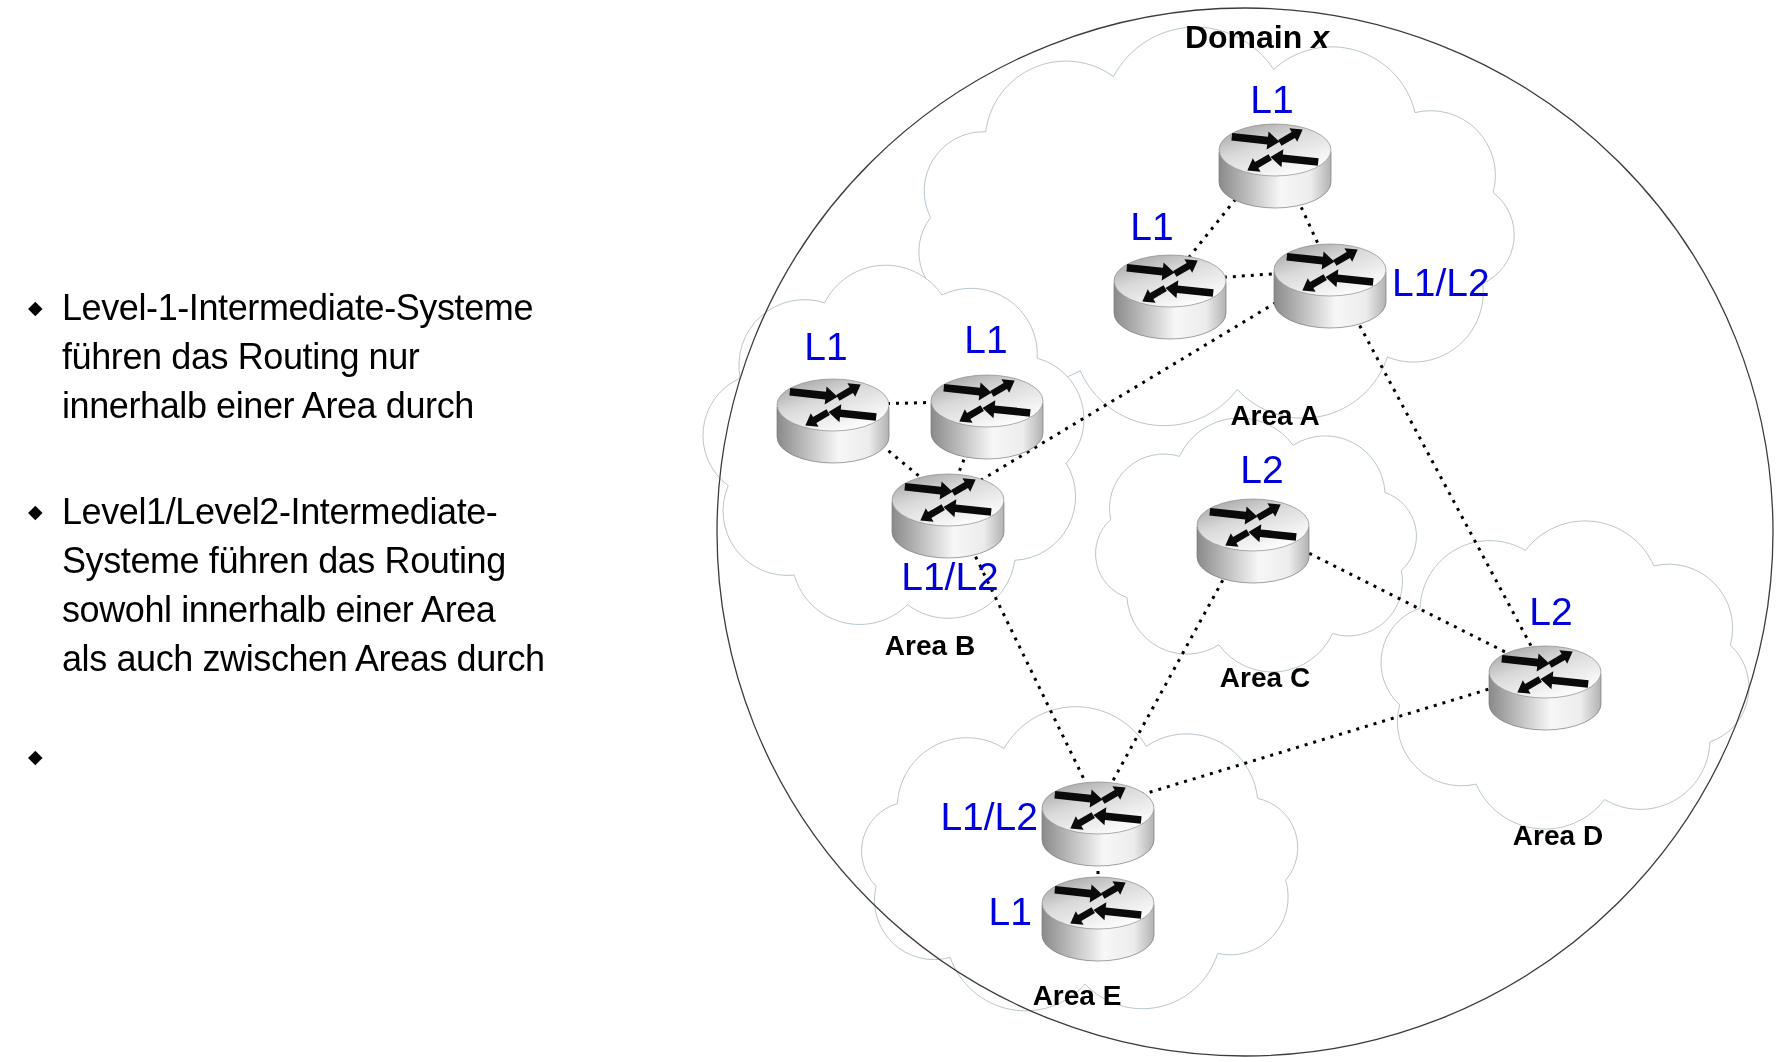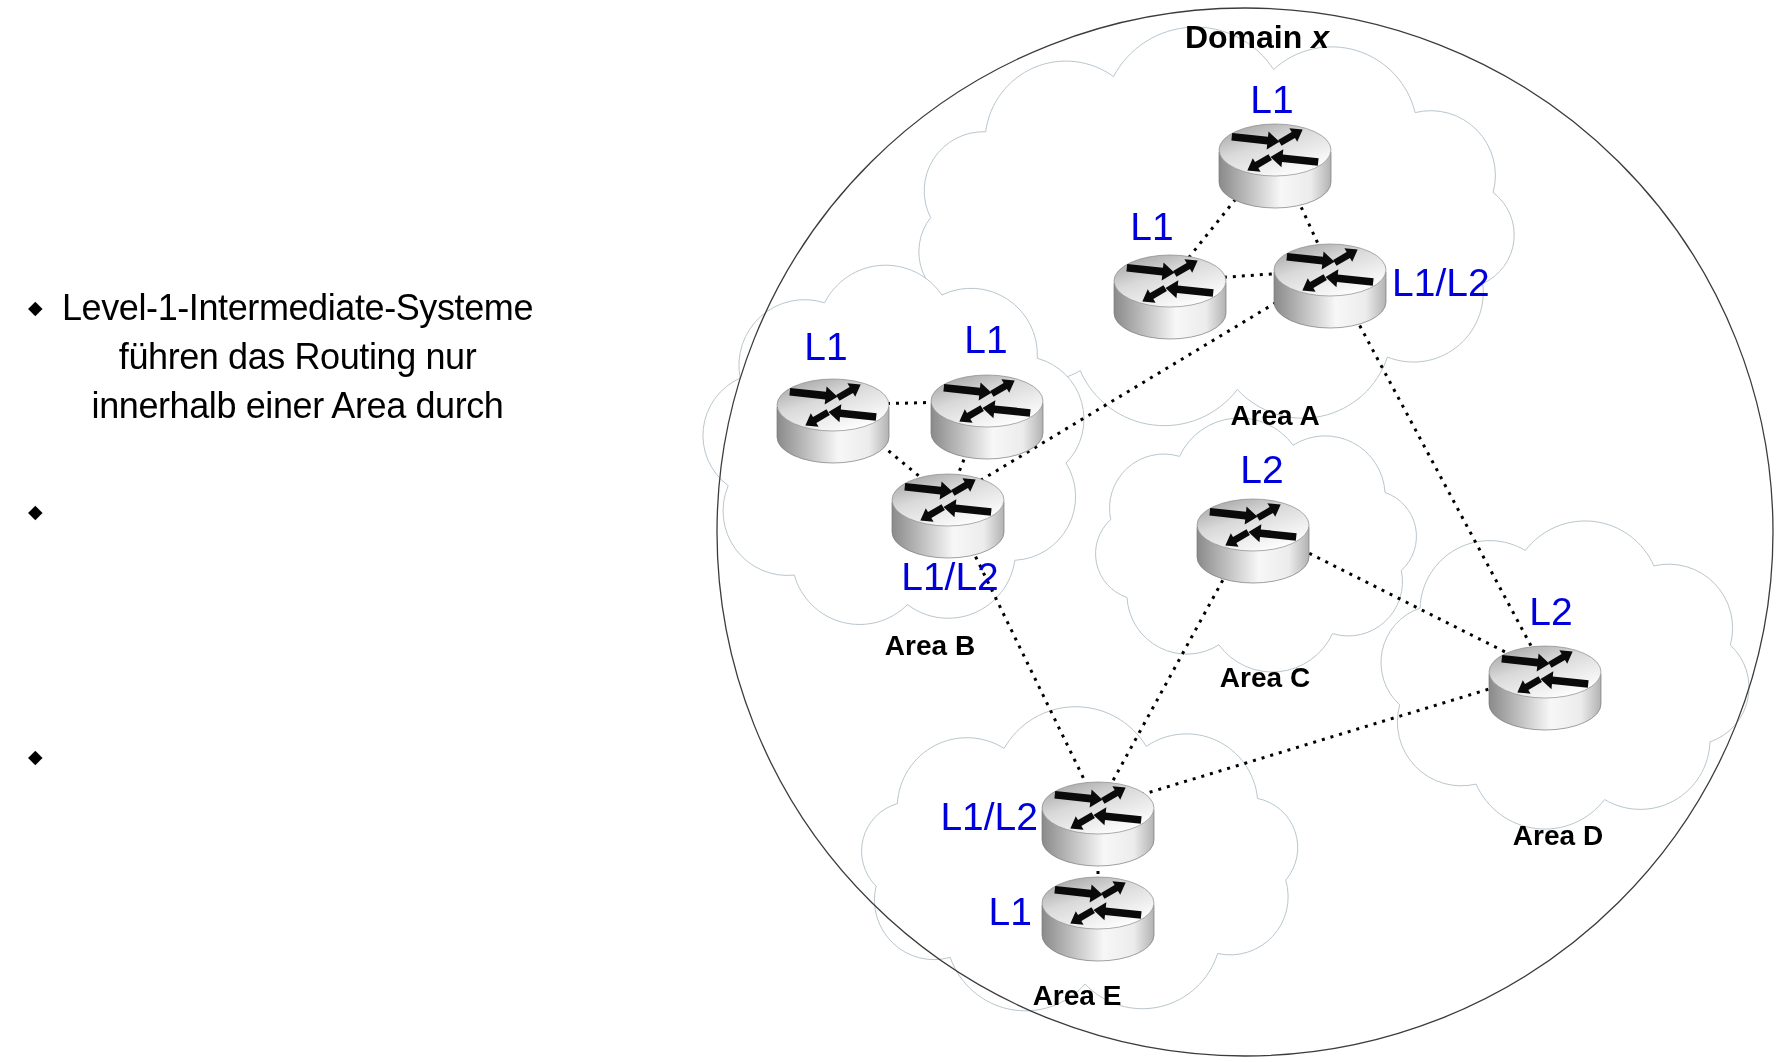--- a/index.html
+++ b/index.html
@@ -1,21 +1,21 @@
 <!DOCTYPE html>
 <html><head>
 <meta charset="utf-8">
 <style>
   html,body{margin:0;padding:0;background:#ffffff;}
   #stage{position:relative;width:1778px;height:1062px;background:#ffffff;overflow:hidden;
          font-family:"Liberation Sans",sans-serif;}
   
   .bullet{position:absolute;left:28px;width:680px;display:flex;align-items:flex-start;color:#000;}
   .bullet .marker{flex:0 0 34px;font-size:19px;line-height:49px;color:#000;}
-  .bullet .btext{font-size:36px;line-height:49px;letter-spacing:-0.4px;white-space:pre-line;color:#000;text-align:center;}
+  .bullet .btext{font-size:36px;line-height:49px;letter-spacing:-0.4px;white-space:pre-line;color:#000;}
   
   #diagram{position:absolute;left:0;top:0;}
   .cloud{fill:#ffffff;stroke:#b9c6cd;stroke-width:1;}
   .domain-ellipse{fill:none;stroke:#3c3c3c;stroke-width:1.3;}
   .link{stroke:#000000;stroke-width:3;stroke-dasharray:3 6;fill:none;}
   .router-label{font-size:39px;fill:#0000dd;}
   .area-label{font-size:28px;font-weight:bold;fill:#000000;}
   .domain-label{font-size:32px;font-weight:bold;fill:#000000;}
 </style>
 </head>
@@ -24,20 +24,24 @@
 <div id="stage">
 
   <div class="bullet" style="top:283px">
     <span class="marker">◆</span>
     <span class="btext">Level-1-Intermediate-Systeme
 führen das Routing nur
 innerhalb einer Area durch</span>
   </div>
   <div class="bullet" style="top:487px">
     <span class="marker">◆</span>
+    <span class="btext">Level1/Level2-Intermediate-
+Systeme führen das Routing
+sowohl innerhalb einer Area
+als auch zwischen Areas durch</span>
   </div>
   <div class="bullet" style="top:732px">
     <span class="marker">◆</span>
   </div>
 
   <svg id="diagram" width="1778" height="1062" viewBox="0 0 1778 1062">
     <defs>
       <linearGradient id="gBody" x1="0" y1="0" x2="1" y2="0">
         <stop offset="0" stop-color="#8a8a8a"></stop>
         <stop offset="0.55" stop-color="#f7f7f7"></stop>

